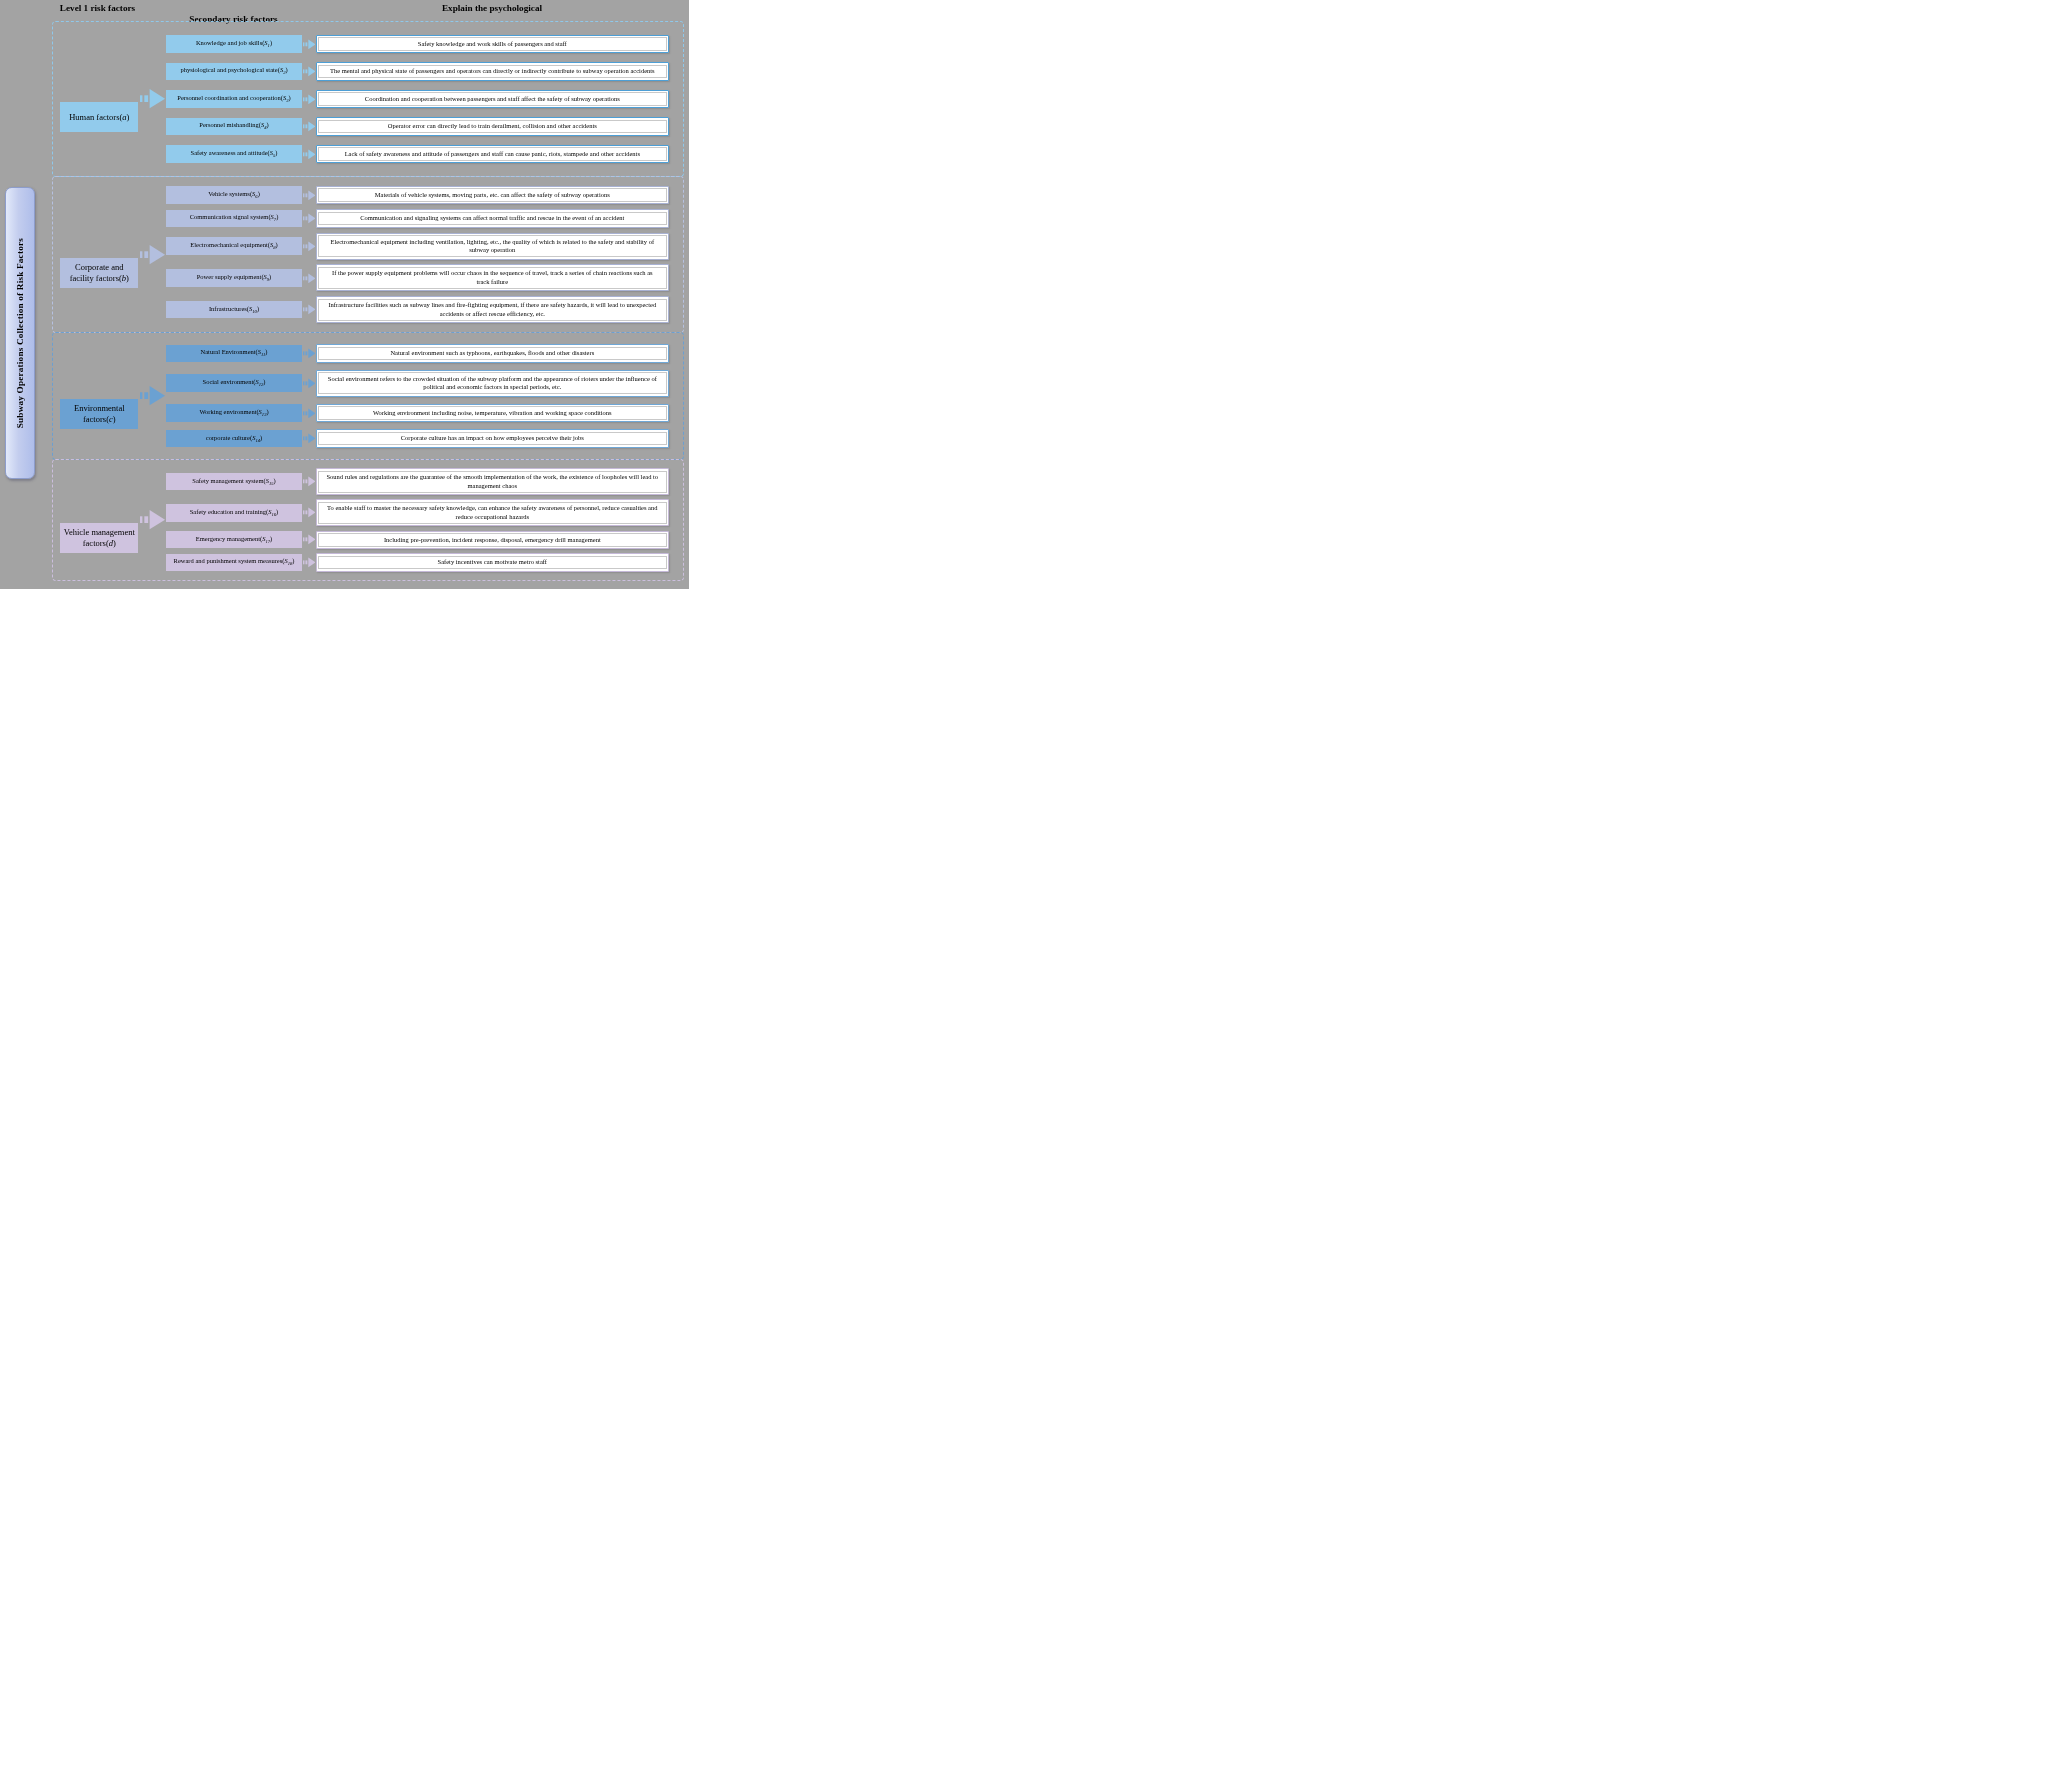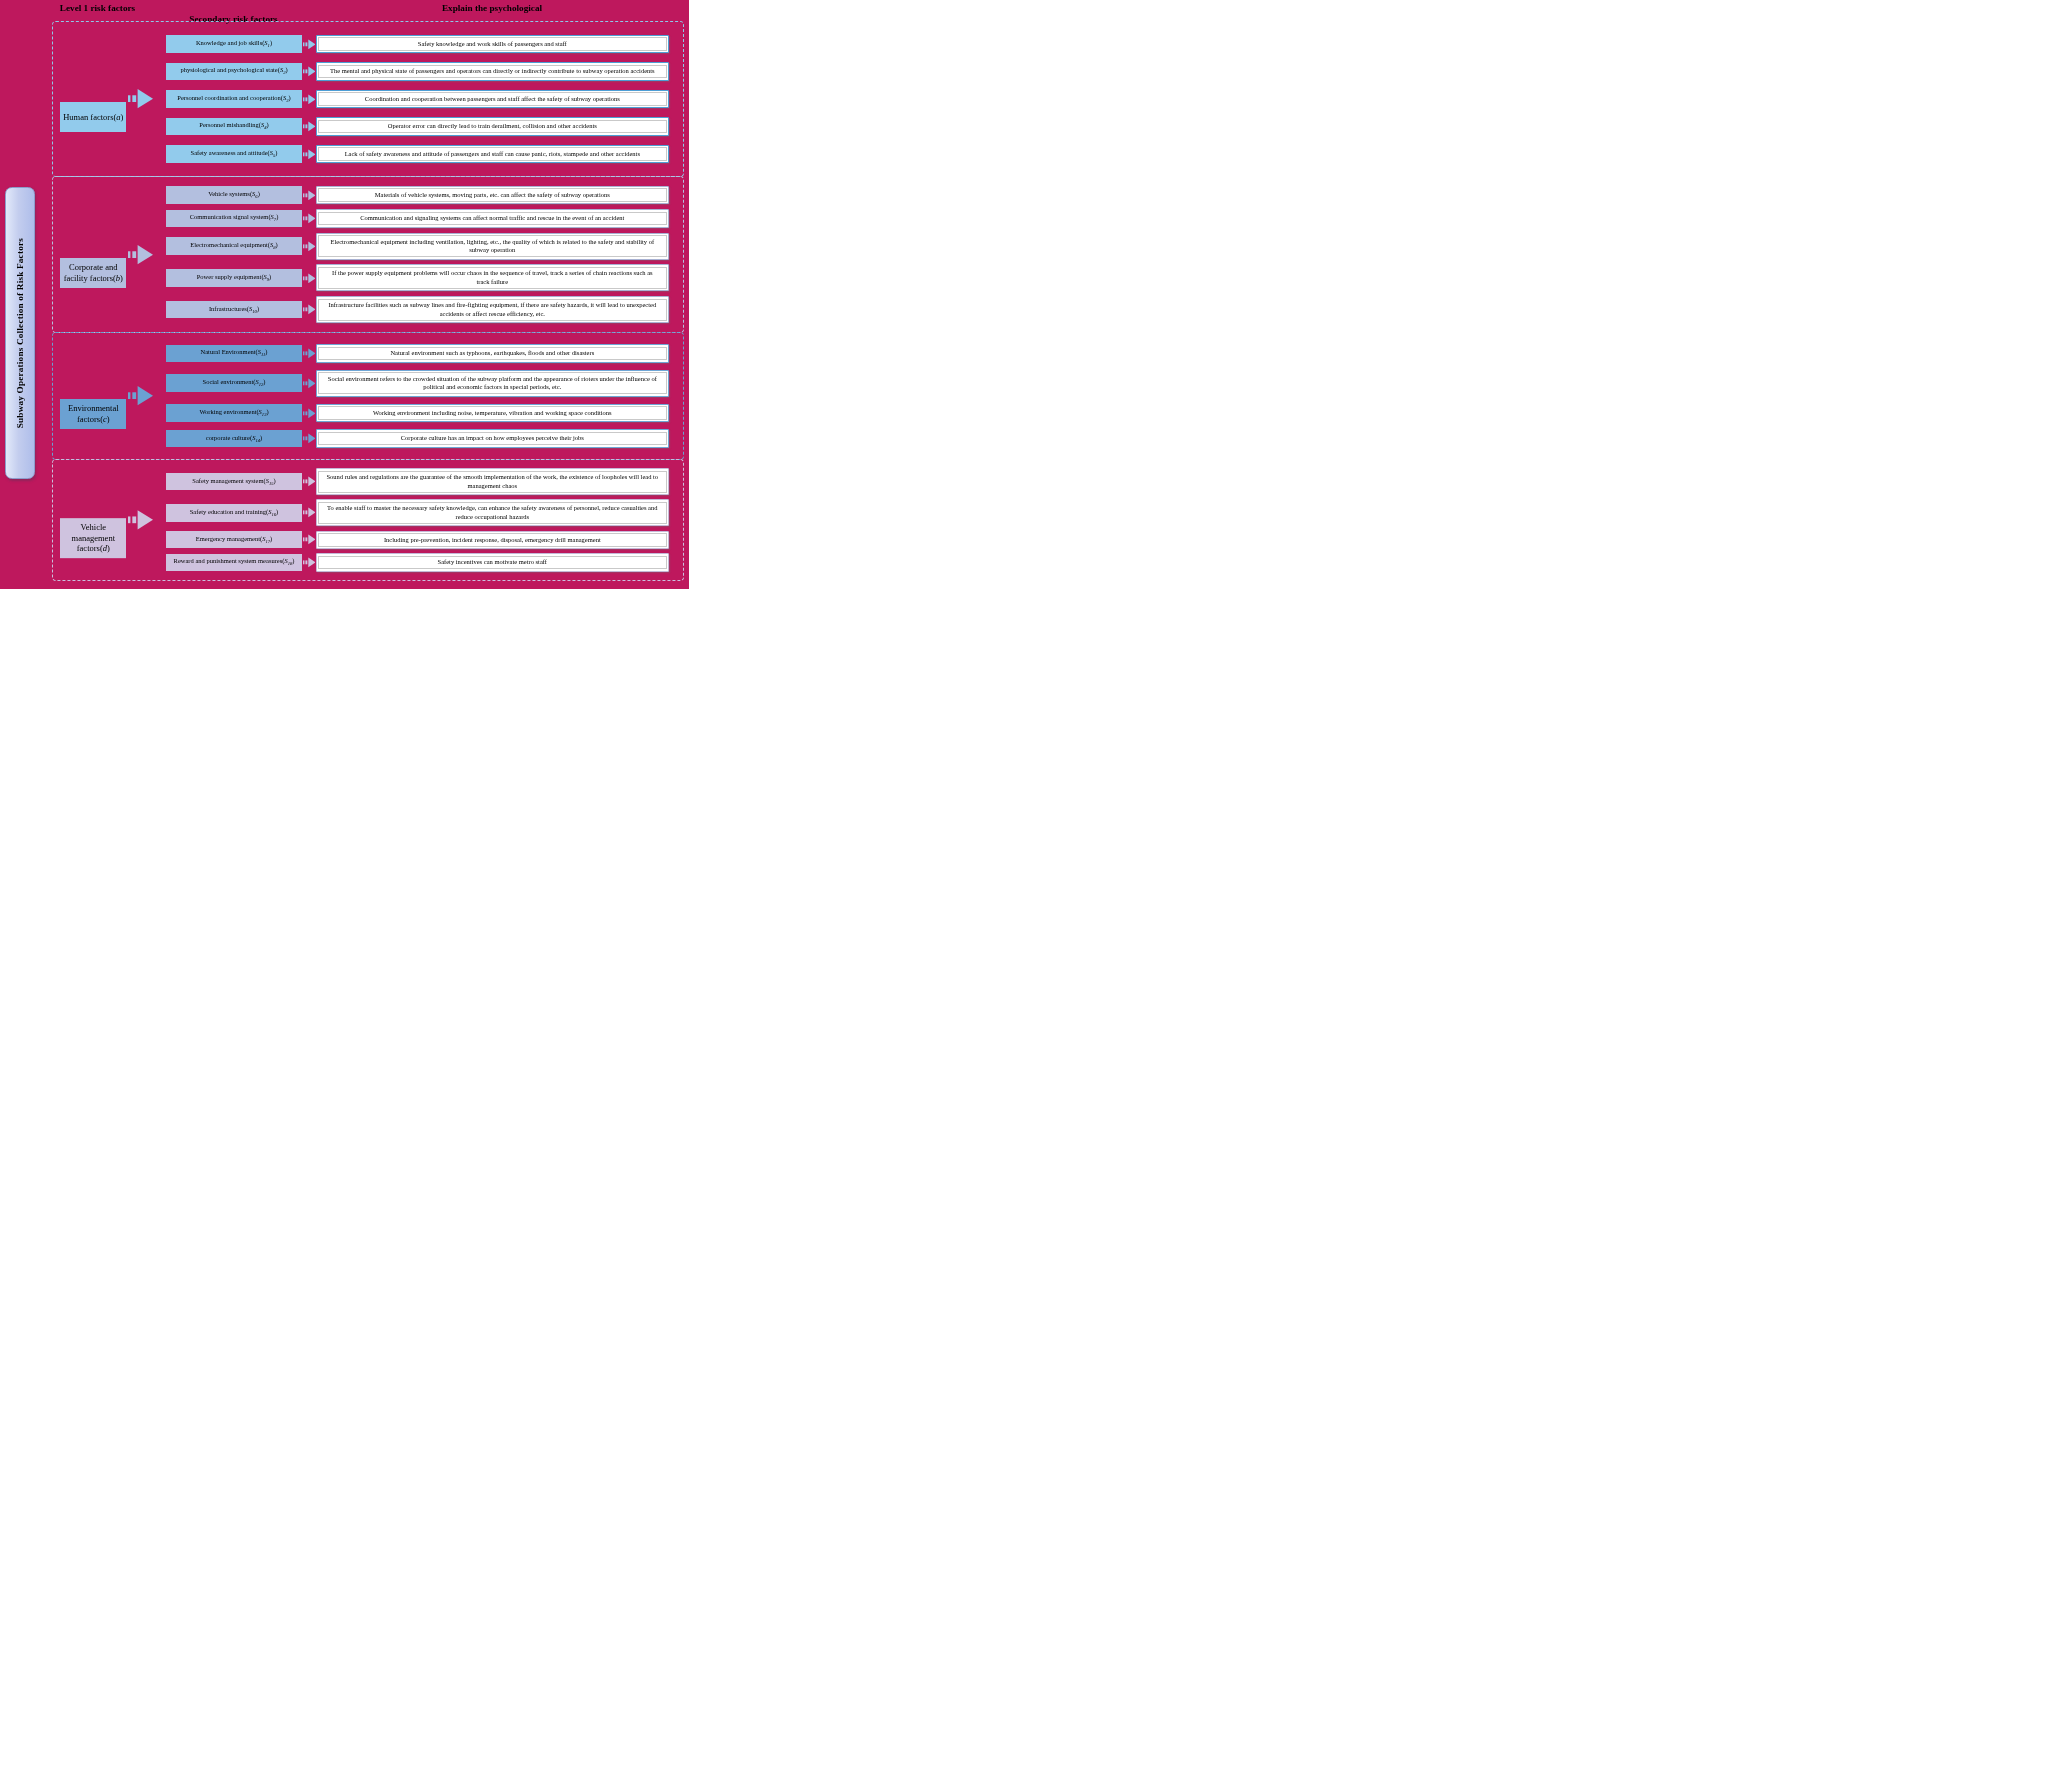--- a/index.html
+++ b/index.html
@@ -1,18 +1,18 @@
 <!DOCTYPE html>
 <html style="font-size:7.8px"><head>
 <meta charset="utf-8">
 <title>Risk Factors Diagram</title>
 <style>
   html,body{margin:0;padding:0;background:#ffffff;}
   body{font-family:"Liberation Serif","DejaVu Serif",serif;color:#000;}
-  .canvas{position:relative;width:689px;height:589px;background:#be185d;overflow:hidden;}
+  .canvas{position:relative;width:689px;height:589px;background:#a3a3a3;overflow:hidden;}
 
   
   .col-head{position:absolute;top:2.9px;font-size:9.2px;font-weight:bold;text-align:center;white-space:nowrap;}
   .head1{left:49px;width:97px;}
   .head2{left:185px;width:97px;margin-top:11px;}
   .head3{left:395px;width:194px;}
 
   
   .side-bar{position:absolute;left:4.8px;top:187px;width:30px;height:292px;
     background:linear-gradient(to right,#e2e9fa,#c3cdee 45%,#aebdea);
@@ -27,21 +27,21 @@
   section.group{position:relative;border:1px dashed var(--bd);border-radius:3.9px;box-sizing:border-box;}
   section.group + section.group{margin-top:-1px;}
   .g-a{height:156px;}
   .g-b{height:157px;}
   .g-c{height:128px;}
   .g-d{height:122px;}
 
   
   .lvl1wrap{position:absolute;left:7.3px;top:50%;transform:translateY(-50%);
     display:flex;align-items:center;z-index:2;}
-  .lvl1{width:66px;min-height:30px;background:var(--fill);
+  .lvl1{width:78px;min-height:30px;background:var(--fill);
     display:flex;align-items:center;justify-content:center;flex-direction:row;flex-wrap:wrap;
     text-align:center;font-size:8.5px;padding:3.9px 2.9px;box-sizing:border-box;line-height:1.25;margin-top:36px;}
   .big-arrow{margin-left:1.5px;flex:none;}
 
   
   .rows{height:100%;display:flex;flex-direction:column;justify-content:space-evenly;
     padding:3.9px 14px 3.9px 113px;box-sizing:border-box;}
   .row{display:flex;align-items:center;}
   .sec{width:136px;flex:none;background:var(--fill);min-height:17.4px;
     display:flex;align-items:center;justify-content:center;text-align:center;

